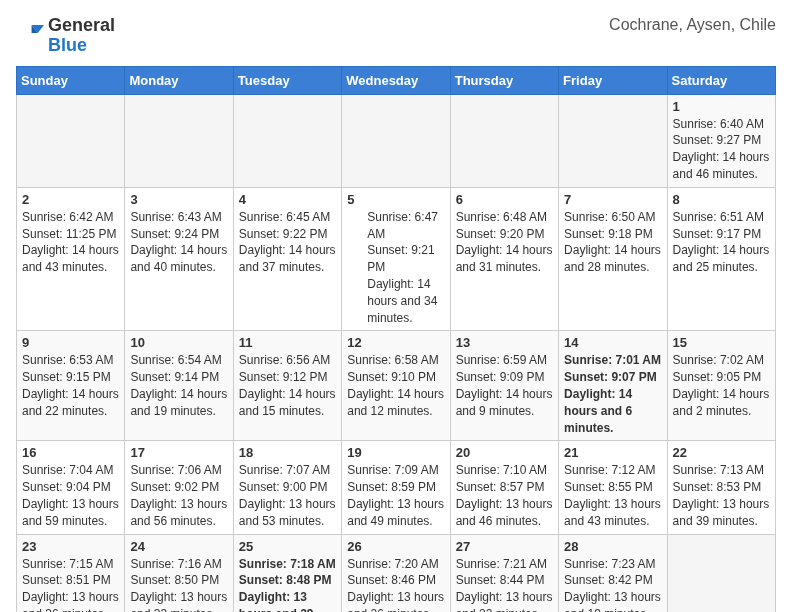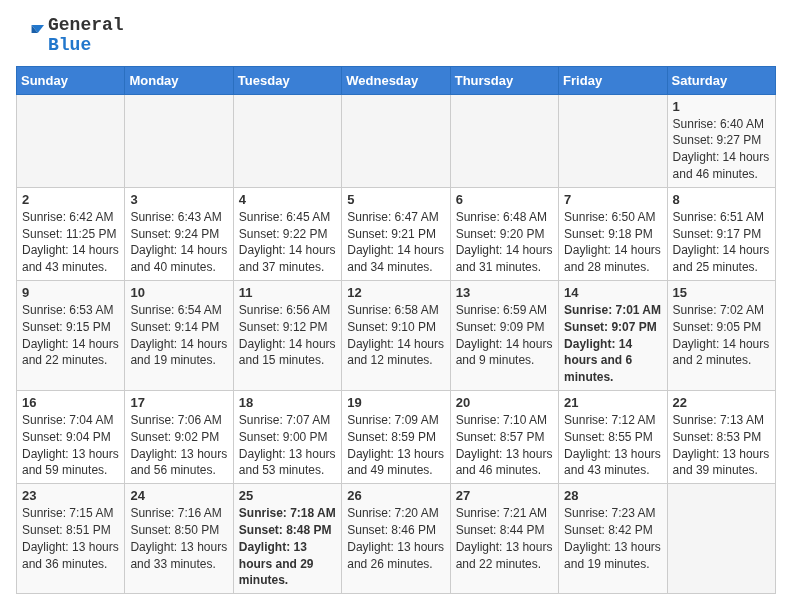--- a/index.html
+++ b/index.html
@@ -18,21 +18,20 @@
     }
     .logo {
       display: flex;
       align-items: center;
       gap: 4px;
     }
     .logo-text {
       font-size: 18px;
       font-weight: bold;
       line-height: 1.1;
-      font-family: Liberation Mono, monospace;
     }
     .logo-general { color: #333; }
     .logo-blue { color: #2277cc; }
     .logo-icon {
       width: 28px;
       height: 28px;
     }
     .title-block { text-align: right; }
     .calendar-title {
       font-size: 32px;
@@ -95,20 +94,21 @@
     <svg class="logo-icon" viewBox="0 0 36 36">
       <polygon points="20,4 36,4 28,14" fill="#2277cc"></polygon>
       <polygon points="20,4 28,14 20,14" fill="#1a5fa8"></polygon>
     </svg>
     <div class="logo-text">
       <span class="logo-general">General</span><br>
       <span class="logo-blue">Blue</span>
     </div>
   </div>
   <div class="title-block">
+    <div class="calendar-subtitle">Cochrane, Aysen, Chile</div>
   </div>
 </div>
 
 <table>
   <thead>
     <tr>
     <th>Sunday</th>
         <th>Monday</th>
         <th>Tuesday</th>
         <th>Wednesday</th>
@@ -146,21 +146,21 @@
 Daylight: 14 hours and 40 minutes.</div>
         </td>
         <td>
           <span class="day-number">4</span>
           <div class="day-info" style="white-space: pre-line;">Sunrise: 6:45 AM
 Sunset: 9:22 PM
 Daylight: 14 hours and 37 minutes.</div>
         </td>
         <td>
           <span class="day-number">5</span>
-          <div class="day-info" style="white-space: pre-line;">Sunrise: 6:47 AM
+          <div class="day-info" style="white-space: pre-line; margin-left: 20px;">Sunrise: 6:47 AM
 Sunset: 9:21 PM
 Daylight: 14 hours and 34 minutes.</div>
         </td>
         <td>
           <span class="day-number">6</span>
           <div class="day-info" style="white-space: pre-line;">Sunrise: 6:48 AM
 Sunset: 9:20 PM
 Daylight: 14 hours and 31 minutes.</div>
         </td>
         <td>

